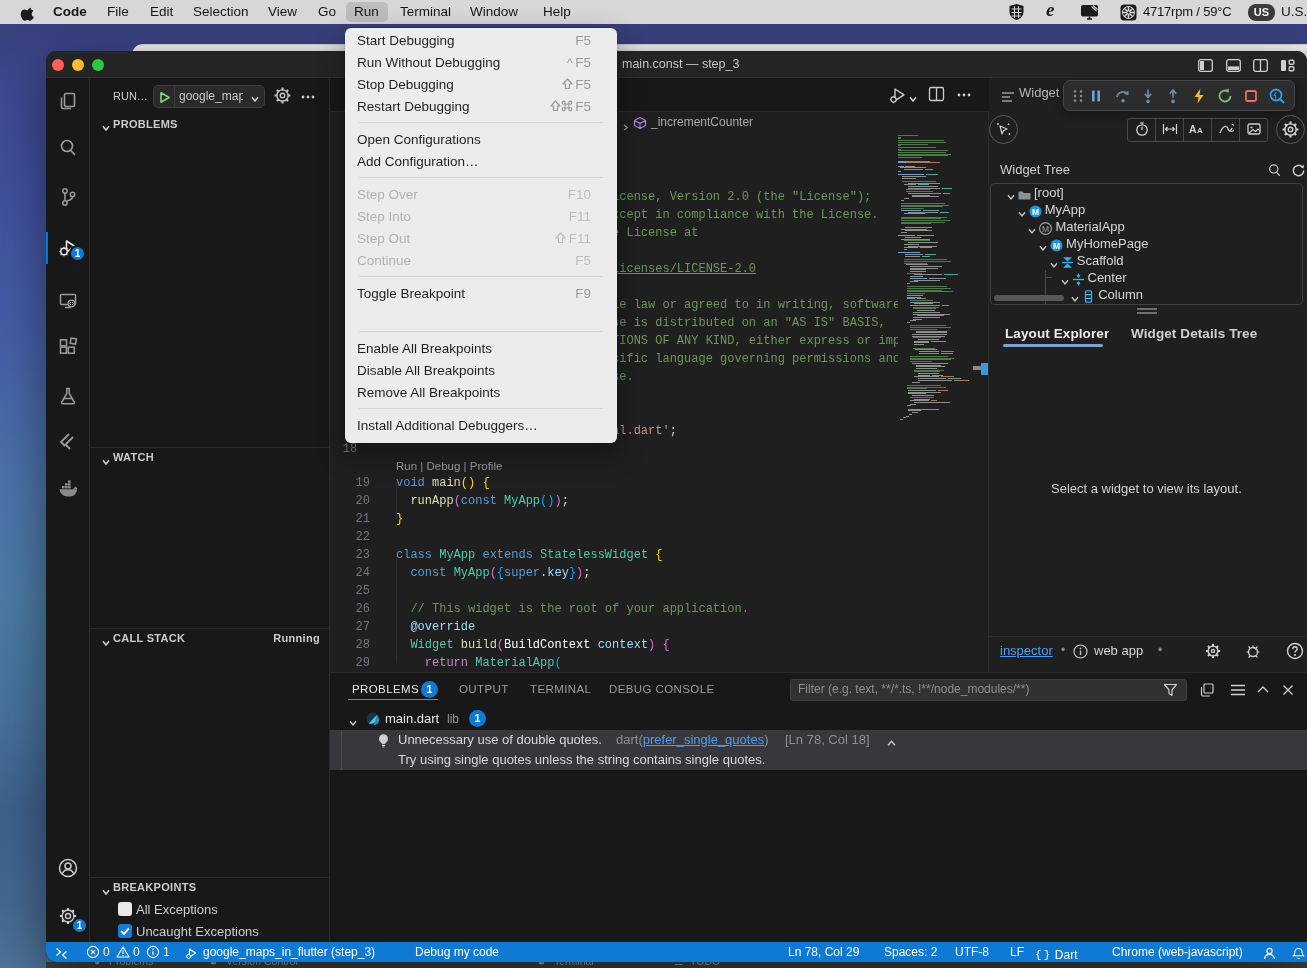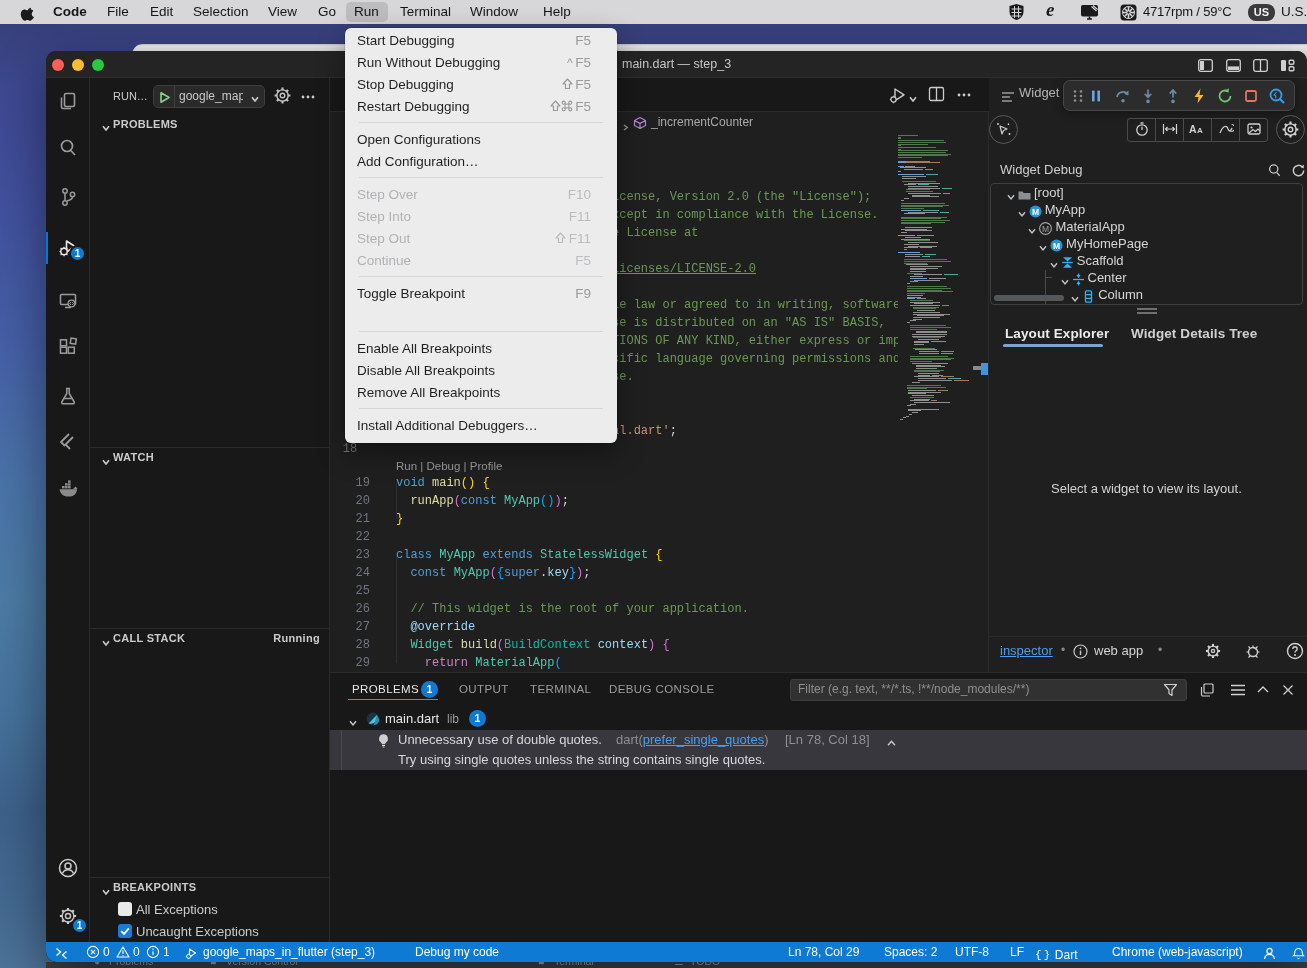--- a/index.html
+++ b/index.html
@@ -30,21 +30,21 @@
         <span style="position:absolute;left:508px">Terminal</span>
         <span style="position:absolute;left:628px">☰</span>
         <span style="position:absolute;left:644px">TODO</span>
       </div>
     </div>
     <div class="a" id="win">
       <div class="a" style="left:0;top:0;width:1261px;height:27px;background:#242425;border-bottom:1px solid #2e2e2e"></div>
       <div class="tl" style="left:6px;top:8px;background:#ff5f57"></div>
       <div class="tl" style="left:26px;top:8px;background:#febc2e"></div>
       <div class="tl" style="left:46px;top:8px;background:#28c840"></div>
-      <div class="a" style="left:576px;top:6px;font-size:12.5px;color:#c6c6c6">main.dart — step_3</div>
+      <div class="a" style="left:576px;top:6px;font-size:12.5px;color:#c6c6c6">main.const — step_3</div>
       <div class="a" style="left:1152px;top:7px;"><svg width="15" height="13" viewBox="0 0 15 13" style="">
           <rect x="0.7" y="0.7" width="13.6" height="11.6" rx="2" fill="none" stroke="#cfcfcf" stroke-width="1.3"></rect>
           <rect x="2" y="2" height="9" width="4" fill="#cfcfcf"></rect>
         </svg></div>
       <div class="a" style="left:1180px;top:7px;"><svg width="15" height="13" viewBox="0 0 15 13" style="">
           <rect x="0.7" y="0.7" width="13.6" height="11.6" rx="2" fill="none" stroke="#cfcfcf" stroke-width="1.3"></rect>
           <rect x="2" y="7.4" height="3.6" width="11" fill="#cfcfcf"></rect>
         </svg></div>
       <div class="a" style="left:1207px;top:7px;"><svg width="15" height="13" viewBox="0 0 15 13" style="">
           <rect x="0.7" y="0.7" width="13.6" height="11.6" rx="2" fill="none" stroke="#cfcfcf" stroke-width="1.3"></rect>
@@ -256,21 +256,21 @@
           <div class="a mono" style="left:66px;top:414px;font-size:12px;line-height:18px;white-space:pre"><span style="color:#569cd6">class</span> <span style="color:#4ec9b0">MyApp</span> <span style="color:#569cd6">extends</span> <span style="color:#4ec9b0">StatelessWidget</span> <span style="color:#ffd700">{</span></div>
           <div class="a mono" style="left:0;top:432px;width:40px;text-align:right;font-size:12px;line-height:18px;color:#6e7681">24</div>
           <div class="a mono" style="left:66px;top:432px;font-size:12px;line-height:18px;white-space:pre">  <span style="color:#569cd6">const</span> <span style="color:#4ec9b0">MyApp</span><span style="color:#da70d6">(</span><span style="color:#179fff">{</span><span style="color:#569cd6">super</span><span style="color:#d4d4d4">.</span><span style="color:#9cdcfe">key</span><span style="color:#179fff">}</span><span style="color:#da70d6">)</span><span style="color:#d4d4d4">;</span></div>
           <div class="a mono" style="left:0;top:450px;width:40px;text-align:right;font-size:12px;line-height:18px;color:#6e7681">25</div>
           <div class="a mono" style="left:66px;top:450px;font-size:12px;line-height:18px;white-space:pre"></div>
           <div class="a mono" style="left:0;top:468px;width:40px;text-align:right;font-size:12px;line-height:18px;color:#6e7681">26</div>
           <div class="a mono" style="left:66px;top:468px;font-size:12px;line-height:18px;white-space:pre">  <span style="color:#6a9955">// This widget is the root of your application.</span></div>
           <div class="a mono" style="left:0;top:486px;width:40px;text-align:right;font-size:12px;line-height:18px;color:#6e7681">27</div>
           <div class="a mono" style="left:66px;top:486px;font-size:12px;line-height:18px;white-space:pre">  <span style="color:#9cdcfe">@override</span></div>
           <div class="a mono" style="left:0;top:504px;width:40px;text-align:right;font-size:12px;line-height:18px;color:#6e7681">28</div>
-          <div class="a mono" style="left:66px;top:504px;font-size:12px;line-height:18px;white-space:pre">  <span style="color:#4ec9b0">Widget</span> <span style="color:#dcdcaa">build</span><span style="color:#da70d6">(</span><span style="color:#14b8a6">BuildContext</span> <span style="color:#9cdcfe">context</span><span style="color:#da70d6">)</span> <span style="color:#da70d6">{</span></div>
+          <div class="a mono" style="left:66px;top:504px;font-size:12px;line-height:18px;white-space:pre">  <span style="color:#4ec9b0">Widget</span> <span style="color:#dcdcaa">build</span><span style="color:#da70d6">(</span><span style="color:#ffffff">BuildContext</span> <span style="color:#9cdcfe">context</span><span style="color:#da70d6">)</span> <span style="color:#da70d6">{</span></div>
           <div class="a mono" style="left:0;top:522px;width:40px;text-align:right;font-size:12px;line-height:18px;color:#6e7681">29</div>
           <div class="a mono" style="left:66px;top:522px;font-size:12px;line-height:18px;white-space:pre">    <span style="color:#c586c0">return</span> <span style="color:#4ec9b0">MaterialApp</span><span style="color:#179fff">(</span></div>
           <div class="a" style="left:66px;top:351px;width:1px;height:36px;background:#2e2e2e"></div>
           <div class="a" style="left:66px;top:423px;width:1px;height:108px;background:#2e2e2e"></div>
         </div>
         <div class="a" style="left:568px;top:56px;width:75px;height:300px"><svg width="75" height="300" viewBox="0 0 75 300" shape-rendering="crispEdges">
             <rect x="0.0" y="1.00" width="20.0" height="1" fill="#507a4c"></rect>
             <rect x="0.0" y="2.70" width="3.0" height="1" fill="#507a4c"></rect>
             <rect x="0.0" y="4.40" width="3.0" height="1" fill="#507a4c"></rect>
             <rect x="0.0" y="6.10" width="46.0" height="1" fill="#507a4c"></rect>
@@ -534,21 +534,21 @@
             <circle cx="10.5" cy="10.5" r="2.27" fill="none" stroke="#d4d4d4" stroke-width="1.4"></circle>
             <path d="M15.7 10.5 L18.4 10.5" stroke="#d4d4d4" stroke-width="2.1"></path>
             <path d="M14.2 14.2 L16.1 16.1" stroke="#d4d4d4" stroke-width="2.1"></path>
             <path d="M10.5 15.7 L10.5 18.4" stroke="#d4d4d4" stroke-width="2.1"></path>
             <path d="M6.8 14.2 L4.9 16.1" stroke="#d4d4d4" stroke-width="2.1"></path>
             <path d="M5.3 10.5 L2.6 10.5" stroke="#d4d4d4" stroke-width="2.1"></path>
             <path d="M6.8 6.8 L4.9 4.9" stroke="#d4d4d4" stroke-width="2.1"></path>
             <path d="M10.5 5.3 L10.5 2.6" stroke="#d4d4d4" stroke-width="2.1"></path>
             <path d="M14.2 6.8 L16.1 4.9" stroke="#d4d4d4" stroke-width="2.1"></path>
           </svg></div>
-        <div class="a" style="left:11px;top:84px;font-size:13px;color:#cfcfcf">Widget Debug</div>
+        <div class="a" style="left:11px;top:84px;font-size:13px;color:#cfcfcf">Widget Tree</div>
         <div class="a" style="left:278px;top:85px;"><svg width="15" height="15" viewBox="2 2 20 20" style="">
             <circle cx="11" cy="10" r="5.5" fill="none" stroke="#c9c9c9" stroke-width="1.7"></circle>
             <path d="M14.8 14.5 L19 19" stroke="#c9c9c9" stroke-width="1.7"></path>
           </svg></div>
         <div class="a" style="left:302px;top:85px;"><svg width="15" height="15" viewBox="0 0 15 15" style="">
             <path d="M12.7 7.5 a5.2 5.2 0 1 1 -1.5 -3.6" fill="none" stroke="#c9c9c9" stroke-width="1.5"></path>
             <path d="M12.9 1.8 L12.7 5.4 L9.3 4.1 Z" fill="#c9c9c9"></path>
           </svg></div>
         <div class="a" style="left:1px;top:105px;width:313px;height:122px;border:1px solid #3f3f41;border-radius:4px"></div>
         <div class="a" style="left:17.0px;top:110px;"><svg width="10" height="10" viewBox="0 0 10 10" style="">

